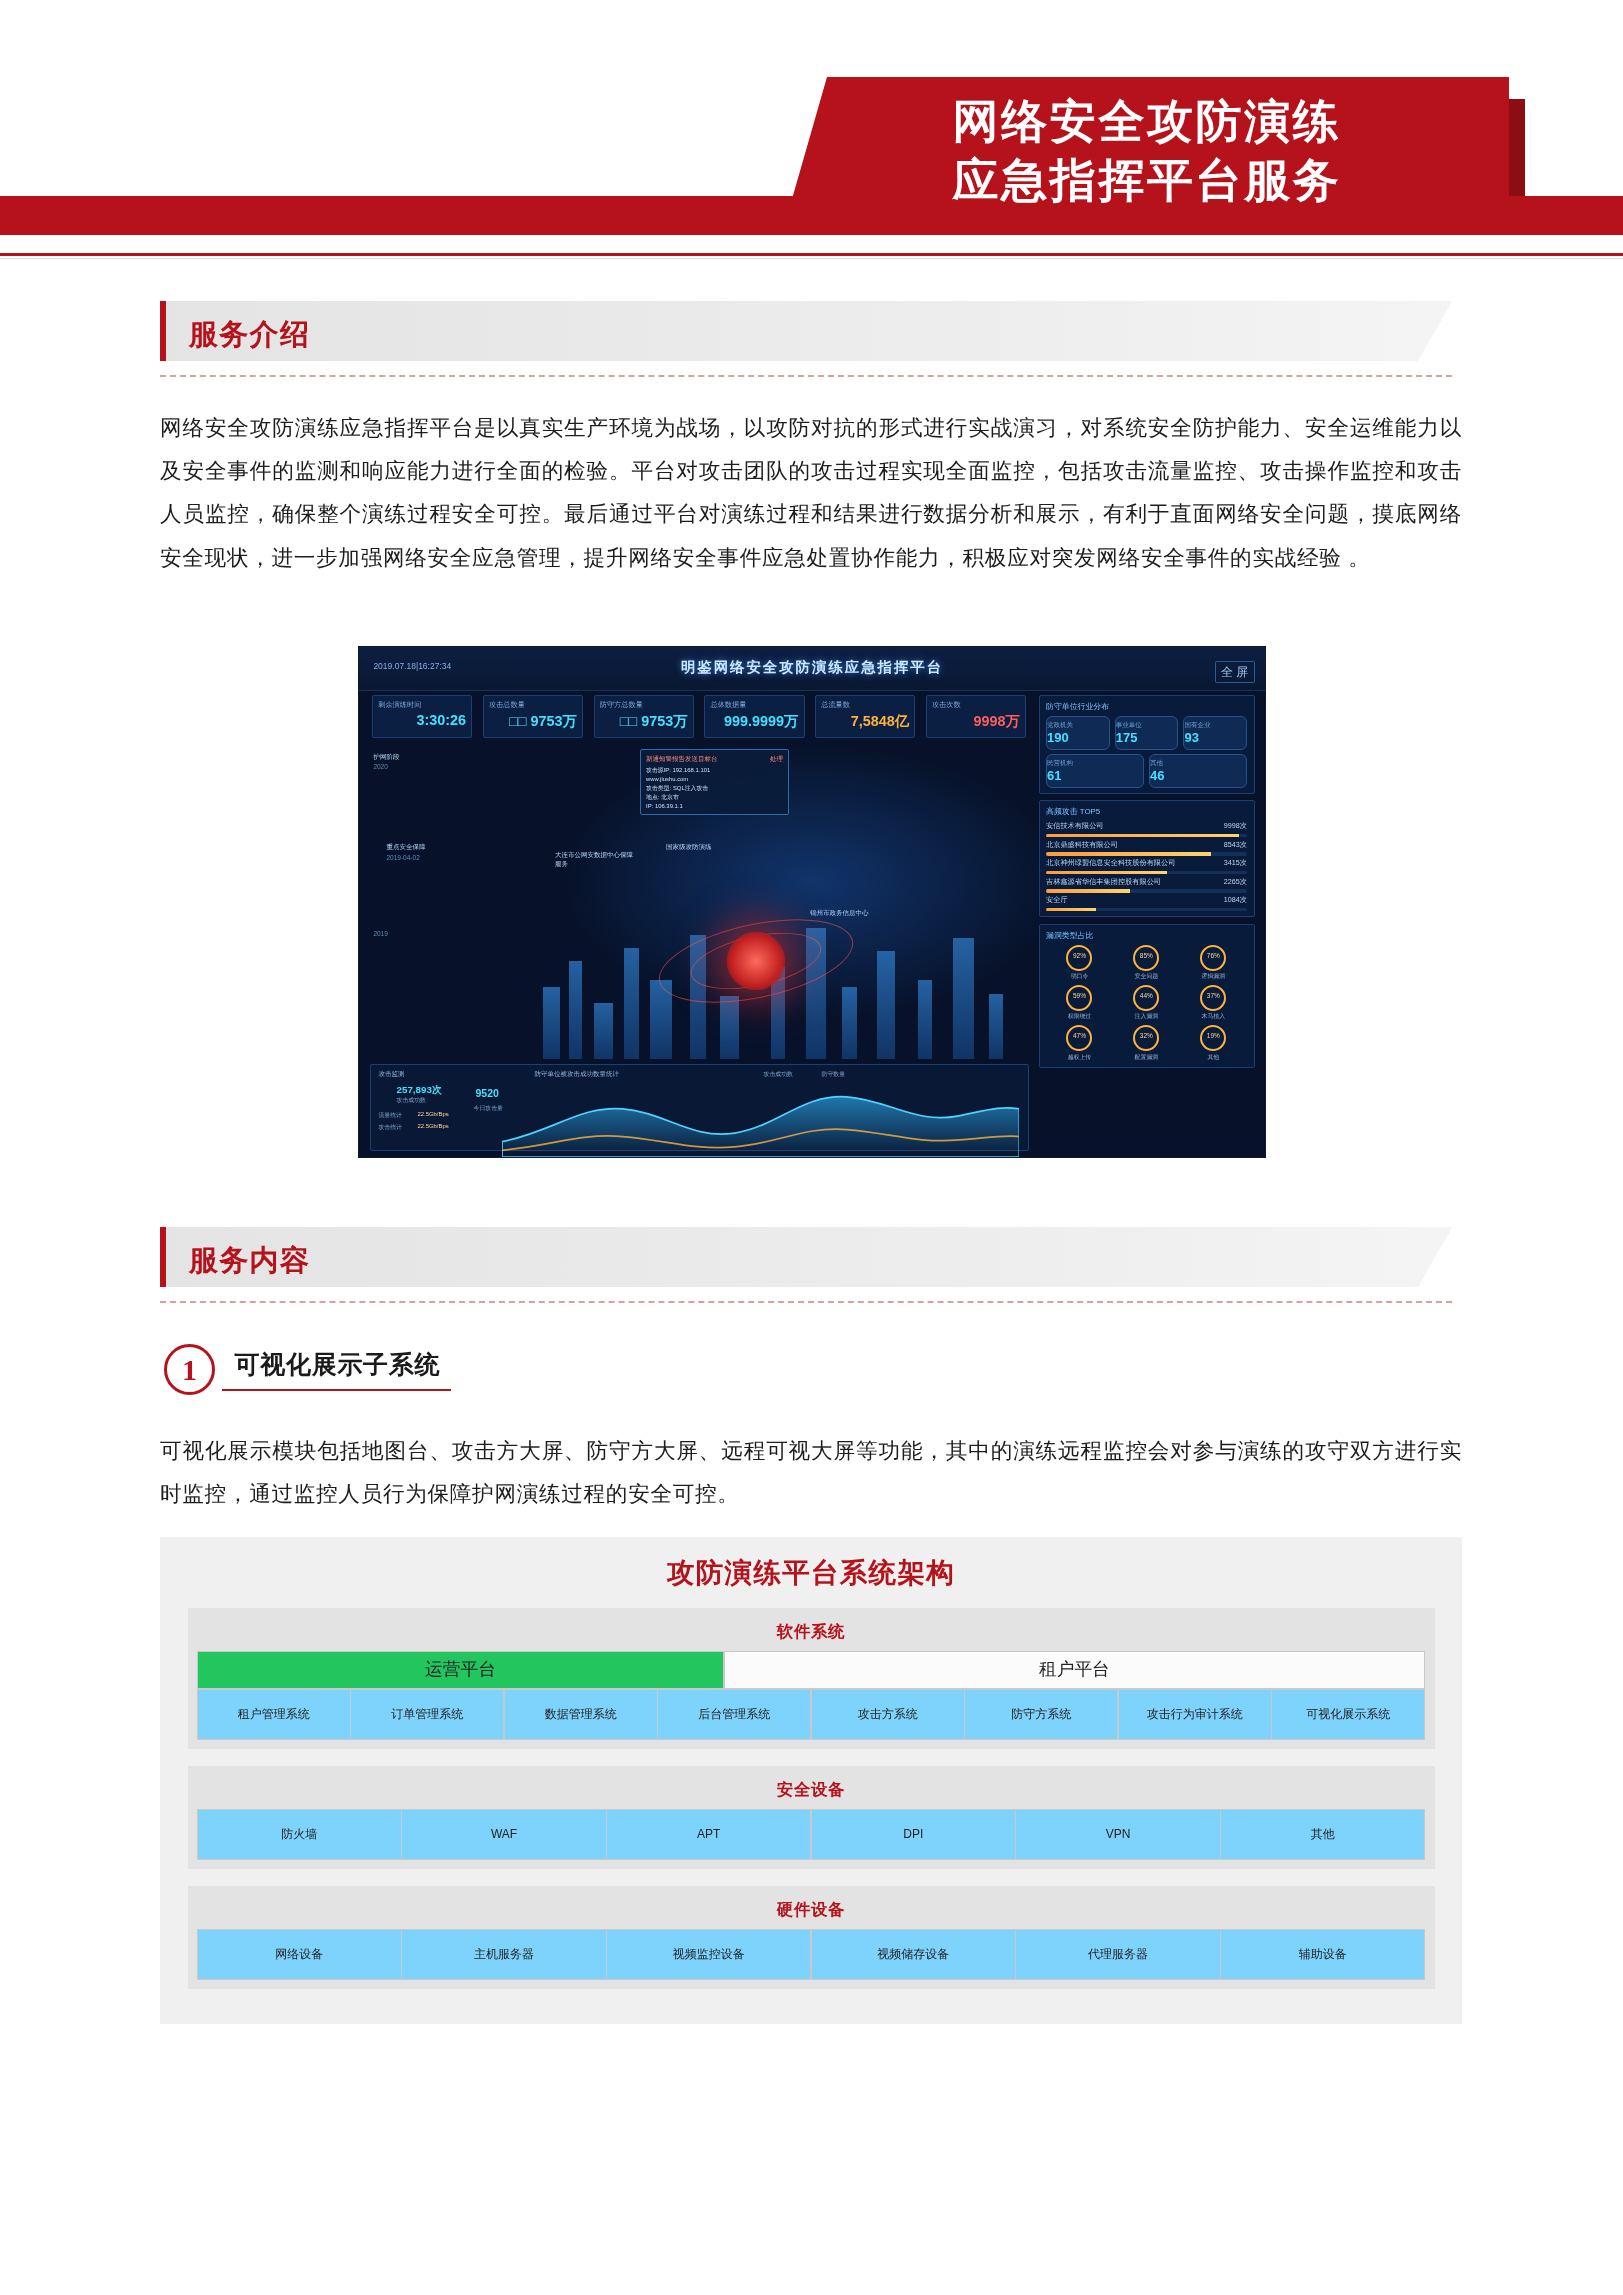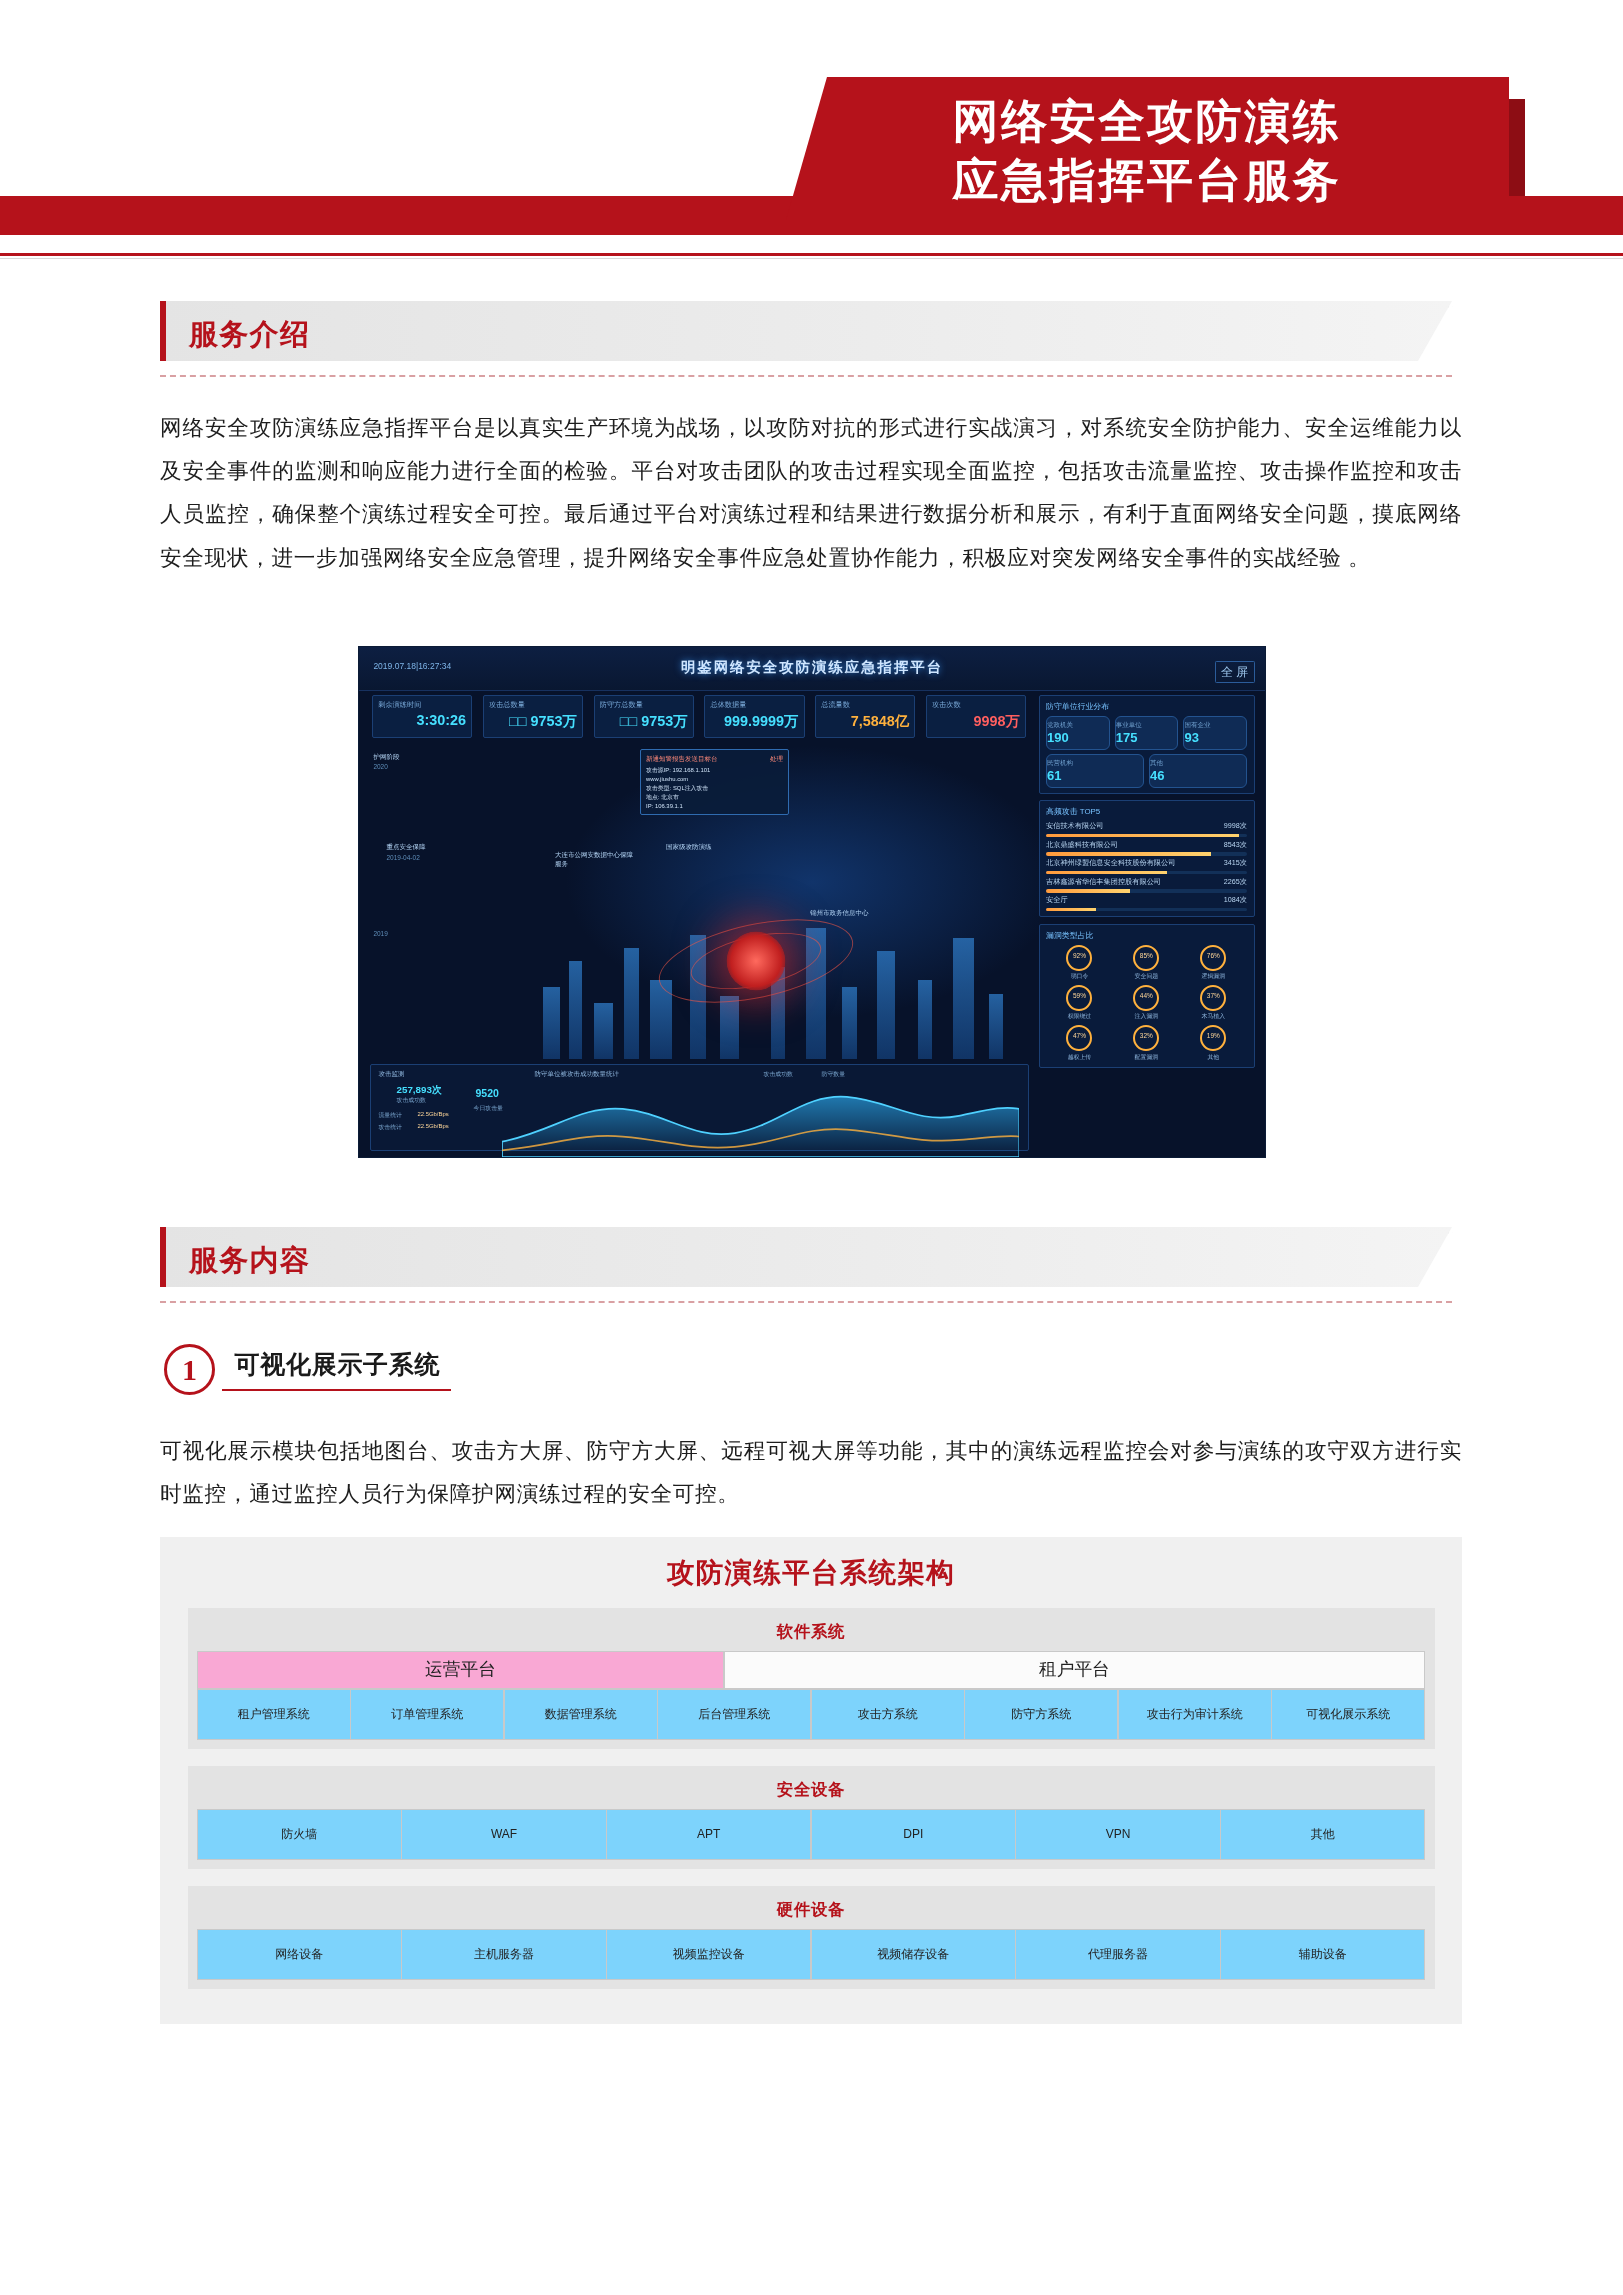--- a/index.html
+++ b/index.html
@@ -471,21 +471,21 @@
 </div>
 
 <div class="para" style="position:absolute;left:160px;top:1429px;width:1302px;">可视化展示模块包括地图台、攻击方大屏、防守方大屏、远程可视大屏等功能，其中的演练远程监控会对参与演练的攻守双方进行实时监控，通过监控人员行为保障护网演练过程的安全可控。</div>
 
 <div class="arch-box">
   <div class="arch-title">攻防演练平台系统架构</div>
 
   <div class="grp">
     <div class="grp-h">软件系统</div>
     <div class="sub-head">
-      <div class="cell" style="flex:3;background:#f9a8d4;">运营平台</div>
+      <div class="cell" style="flex:3;background:#22c55e;">运营平台</div>
       <div class="cell" style="flex:4;background:#fbfbfb;">租户平台</div>
     </div>
     <div class="row-cells">
       <div class="cell">租户管理系统</div>
       <div class="cell">订单管理系统</div>
       <div class="cell">数据管理系统</div>
       <div class="cell">后台管理系统</div>
       <div class="cell">攻击方系统</div>
       <div class="cell">防守方系统</div>
       <div class="cell">攻击行为审计系统</div>

